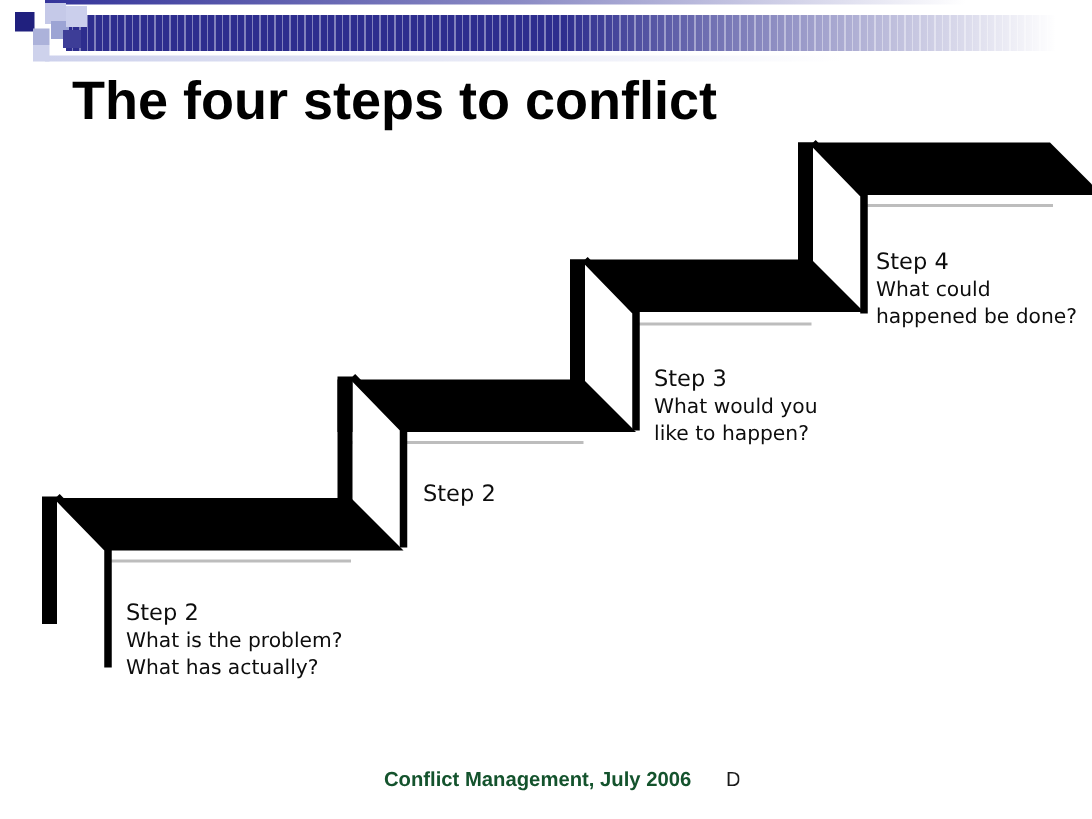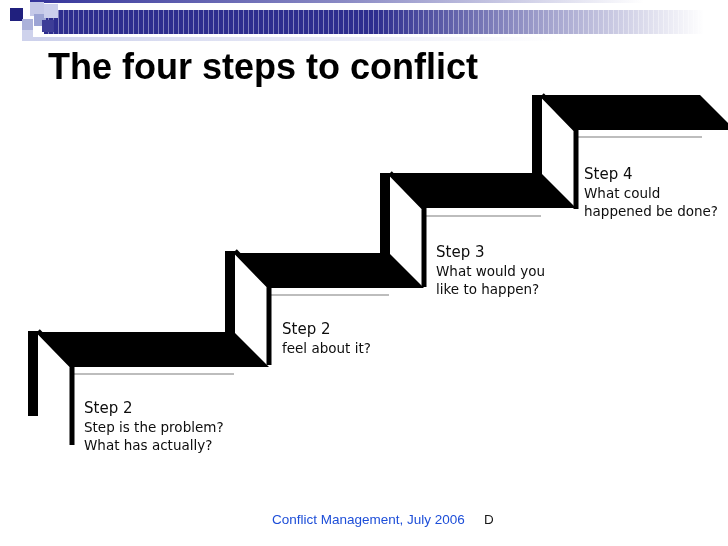--- a/index.html
+++ b/index.html
@@ -47,22 +47,22 @@
   }
   .step-text span { display: block; }
   .step-label { font-weight: normal; font-size: 15px; }
   .step-text.s1 { left: 84px;  top: 399px; }
   .step-text.s2 { left: 282px; top: 320px; }
   .step-text.s3 { left: 436px; top: 243px; }
   .step-text.s4 { left: 584px; top: 165px; }
 
   
   .footer-text {
-    position: absolute; left: 272px; top: 512px;
-    font-size: 13.5px; color: #1d4ed8;
+    position: absolute; left: 256px; top: 512px;
+    font-size: 13.5px; color: #14532d; font-weight: bold;
   }
   .footer-partial {
     position: absolute; left: 484px; top: 512px;
     width: 9px; overflow: hidden;
     font-size: 13.5px; color: #1a1a1a;
   }
 </style>
 </head>
 <body>
 
@@ -115,26 +115,25 @@
     <g fill="#000">
       <rect x="28" y="331" width="10" height="85"></rect>
       <rect x="225" y="251" width="10" height="85"></rect>
       <rect x="380" y="173" width="10" height="85"></rect>
       <rect x="532" y="95" width="10" height="85"></rect>
     </g>
   </svg>
 
   <div class="step-text s1">
     <span class="step-label">Step 2</span>
-    <span>Step is the problem?</span>
+    <span>What is the problem?</span>
     <span>What has actually?</span>
   </div>
   <div class="step-text s2">
     <span class="step-label">Step 2</span>
-    <span>feel about it?</span>
   </div>
   <div class="step-text s3">
     <span class="step-label">Step 3</span>
     <span>What would you</span>
     <span>like to happen?</span>
   </div>
   <div class="step-text s4">
     <span class="step-label">Step 4</span>
     <span>What could</span>
     <span>happened be done?</span>

